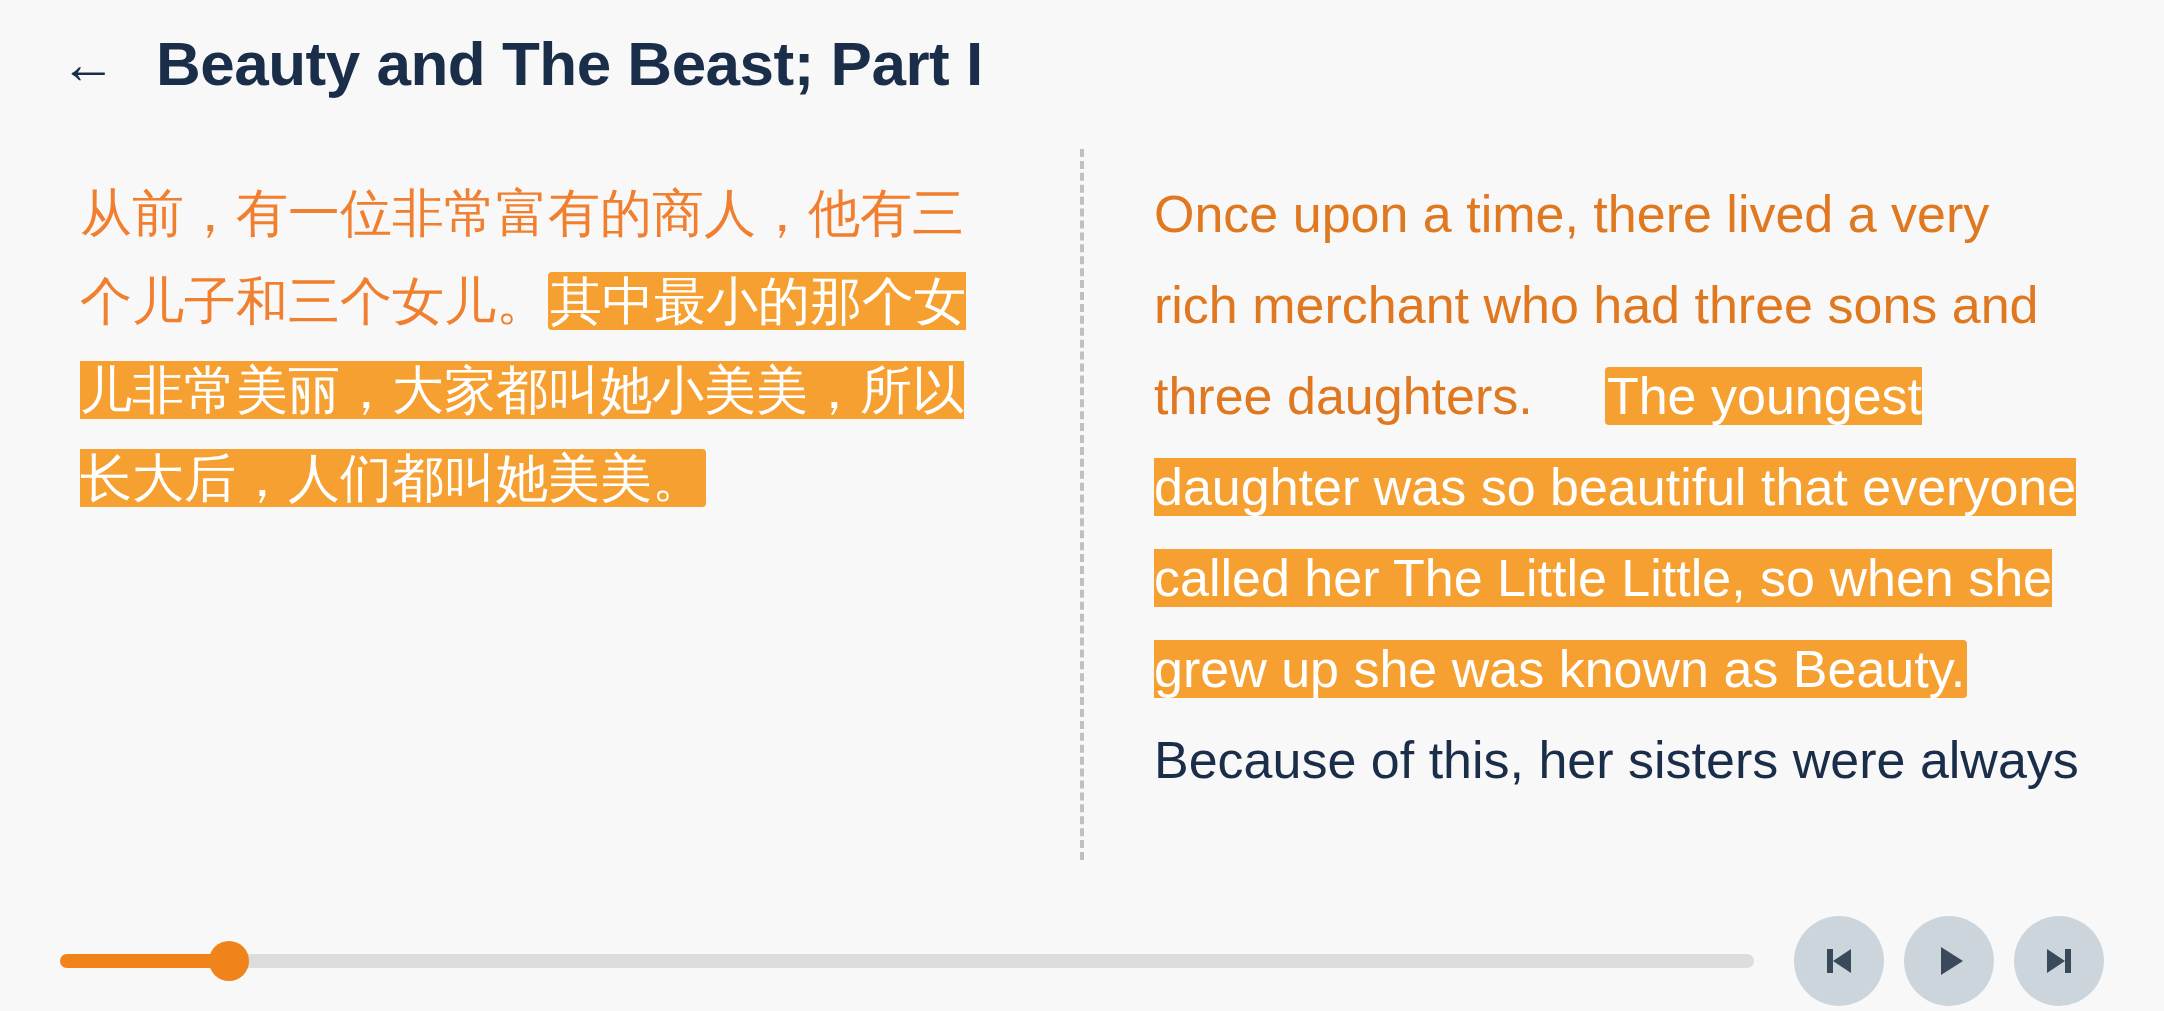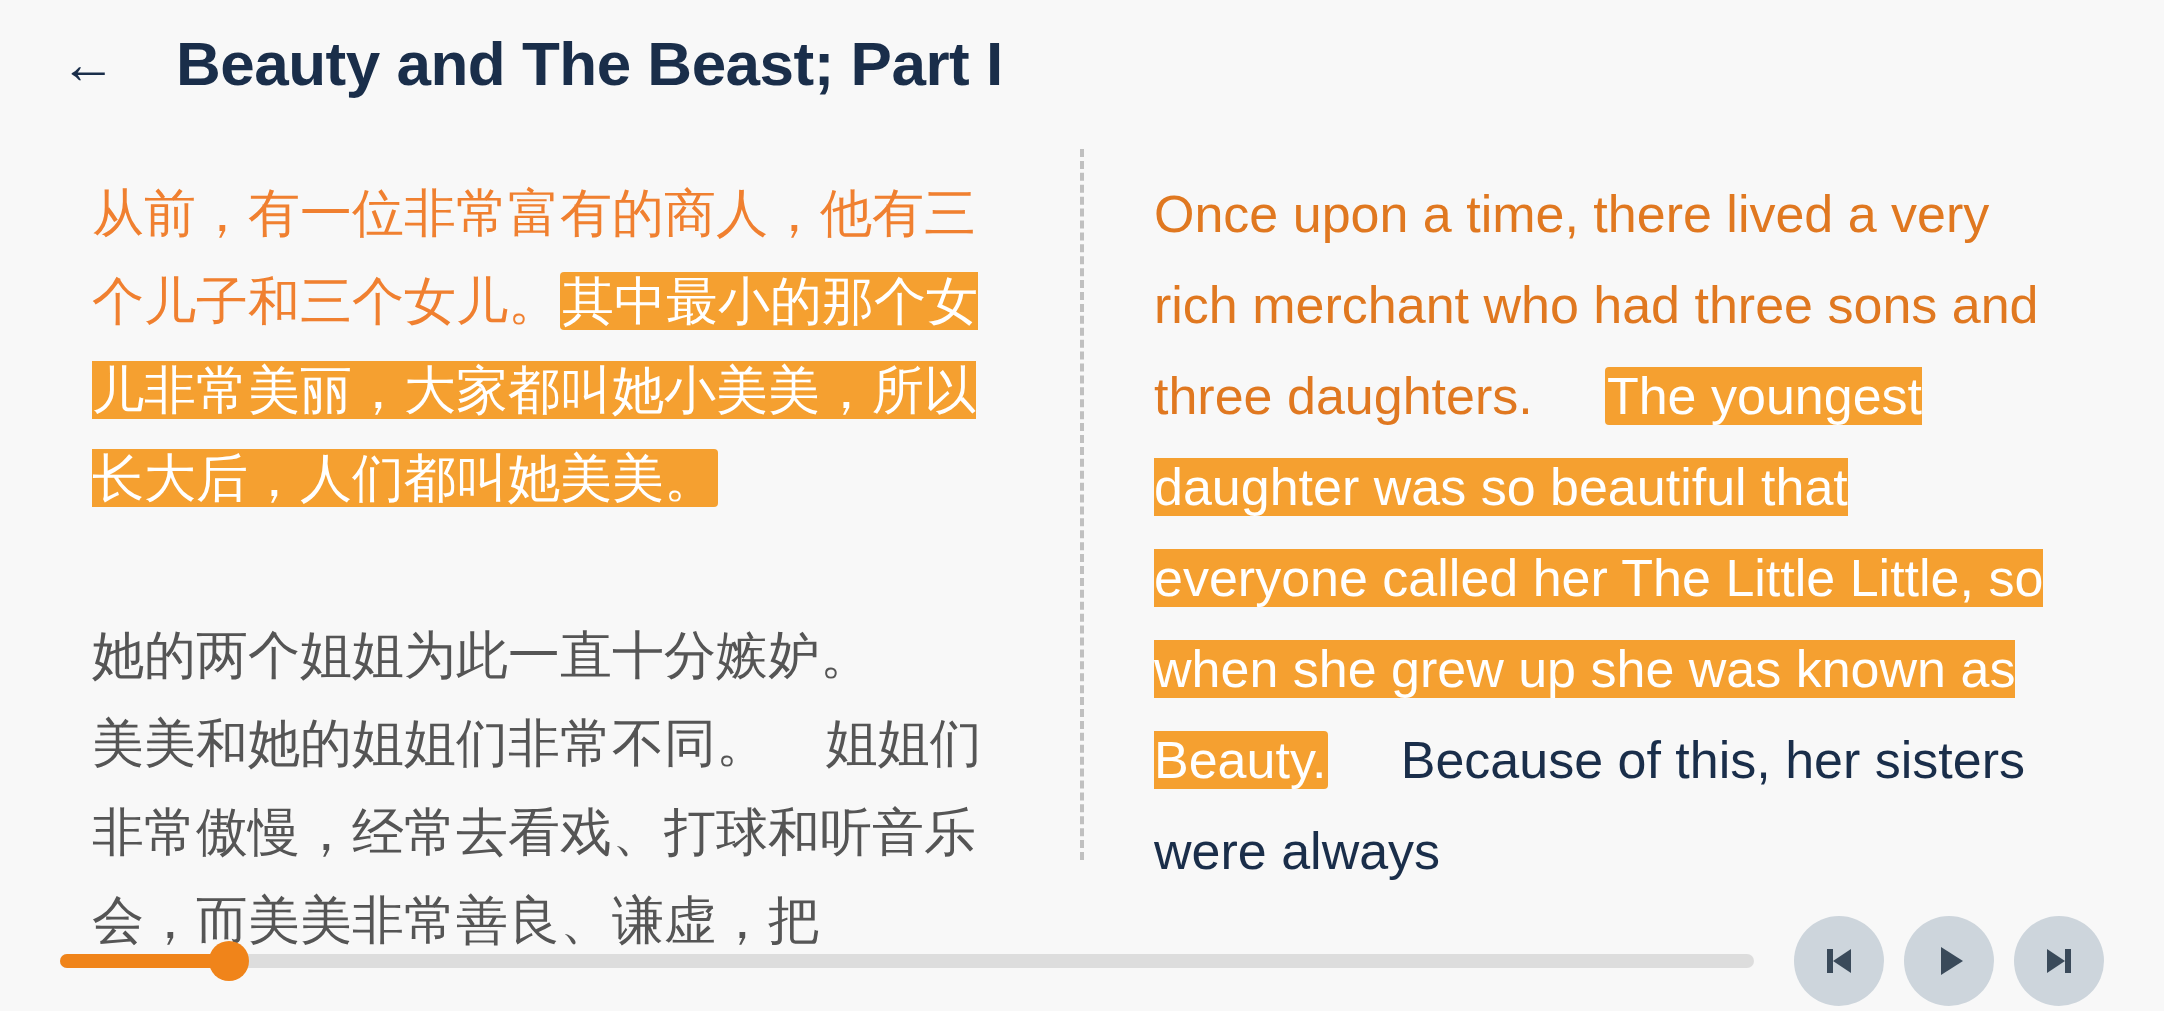--- a/index.html
+++ b/index.html
@@ -27,28 +27,27 @@
       cursor: pointer;
       line-height: 1;
       font-weight: 300;
     }
 
     .title {
       font-size: 62px;
       font-weight: 700;
       color: #1a2e4a;
       letter-spacing: -0.5px;
-      margin-left: 20px;
     }
 
     
     .content {
       display: flex;
       height: calc(100% - 140px - 100px);
-      padding: 20px 12px;
+      padding: 20px 0;
     }
 
     
     .panel-left {
       flex: 1;
       padding: 30px 70px 30px 80px;
       font-size: 52px;
       line-height: 1.7;
       color: #f08030;
       position: relative;
@@ -160,21 +159,20 @@
 <div class="header">
   <span class="back-arrow">←</span>
   <span class="title">Beauty and The Beast; Part I</span>
 </div>
 
 <div class="content">
 
   <div class="panel-left">
     <span style="color:#f08030;">从前，有一位非常富有的商人，他有三个儿子和三个女儿。</span><span class="highlight">其中最小的那个女儿非常美丽，大家都叫她小美美，所以长大后，人们都叫她美美。</span>
     <br><br>
-    <span class="chinese-normal">她的两个姐姐为此一直十分嫉妒。<br>美美和她的姐姐们非常不同。&nbsp;&nbsp;&nbsp;&nbsp;姐姐们非常傲慢，经常去看戏、打球和听音乐会，而美美非常善良、谦虚，把</span>
   </div>
 
   <div class="divider"></div>
 
   <div class="panel-right">
     <span style="color:#e07820;">Once upon a time, there lived a very rich merchant who had three sons and three daughters.&nbsp;&nbsp;&nbsp;&nbsp;&nbsp;</span><span class="highlight">The youngest daughter was so beautiful that everyone called her The Little Little, so when she grew up she was known as Beauty.</span>&nbsp;&nbsp;&nbsp;&nbsp;
     <span class="normal-text">Because of this, her sisters were always</span>
   </div>
 
 </div>

